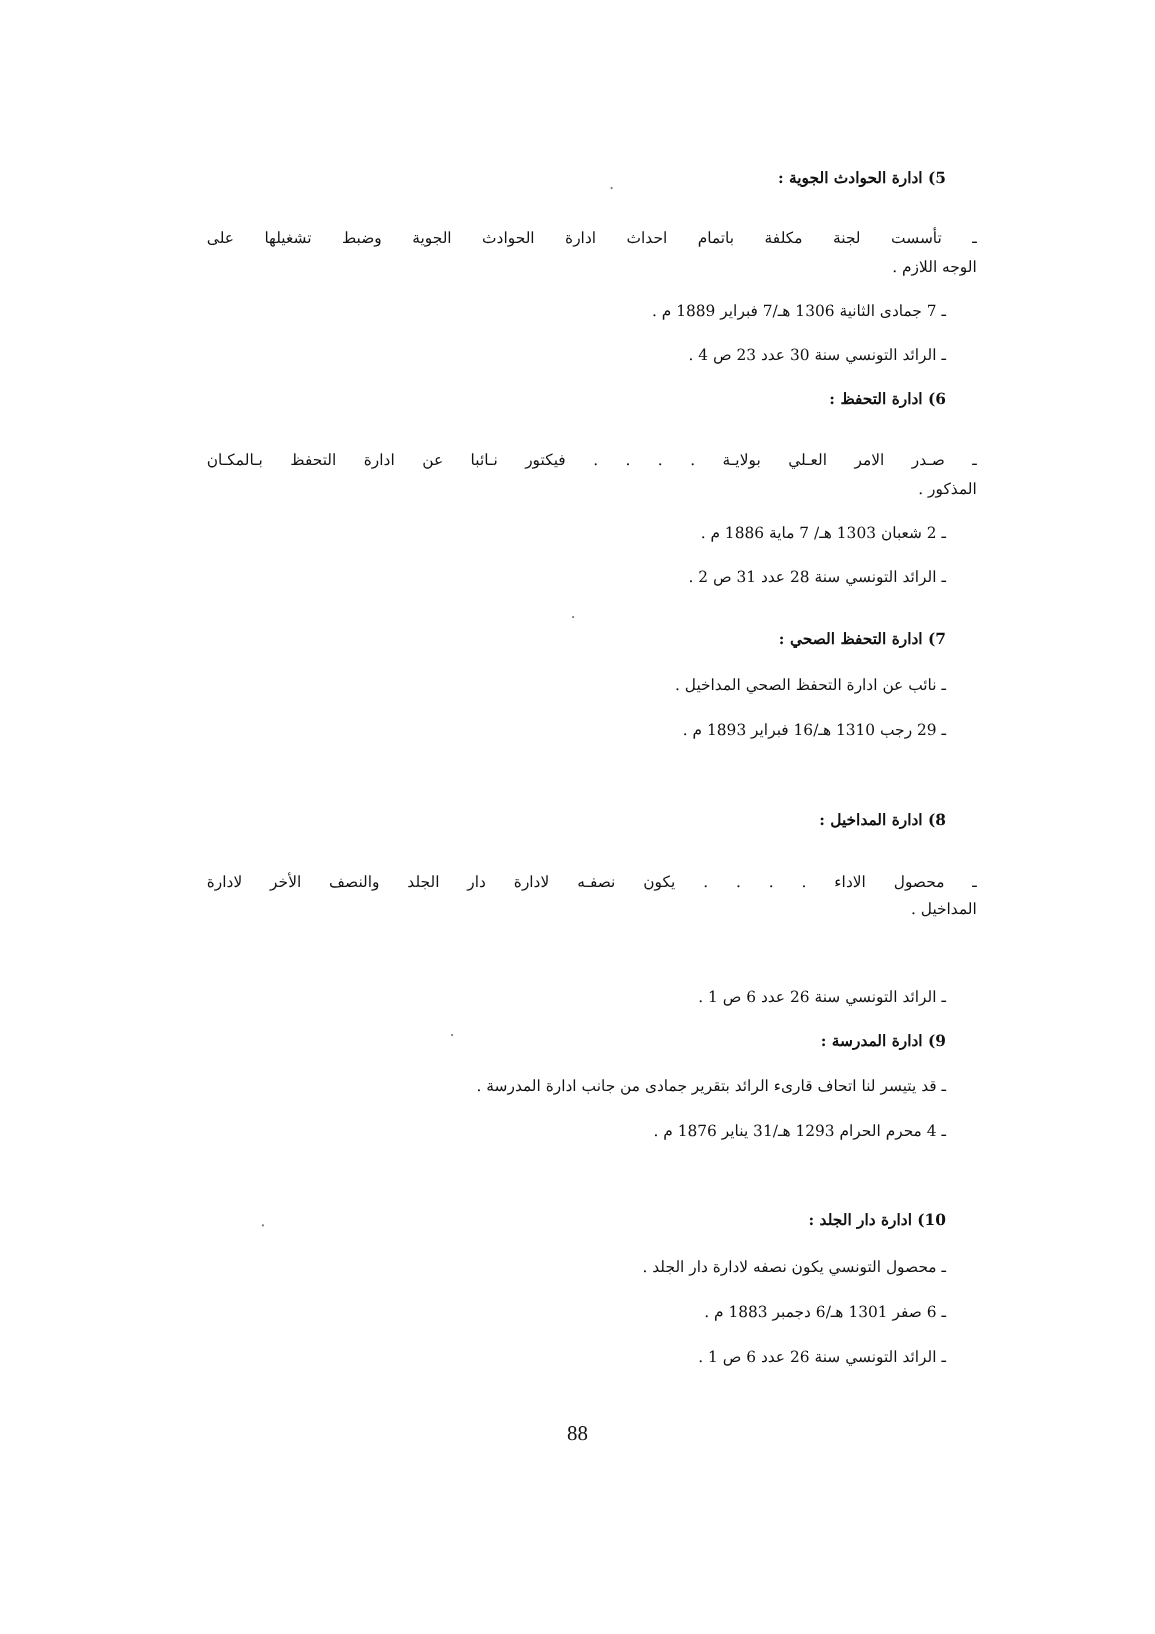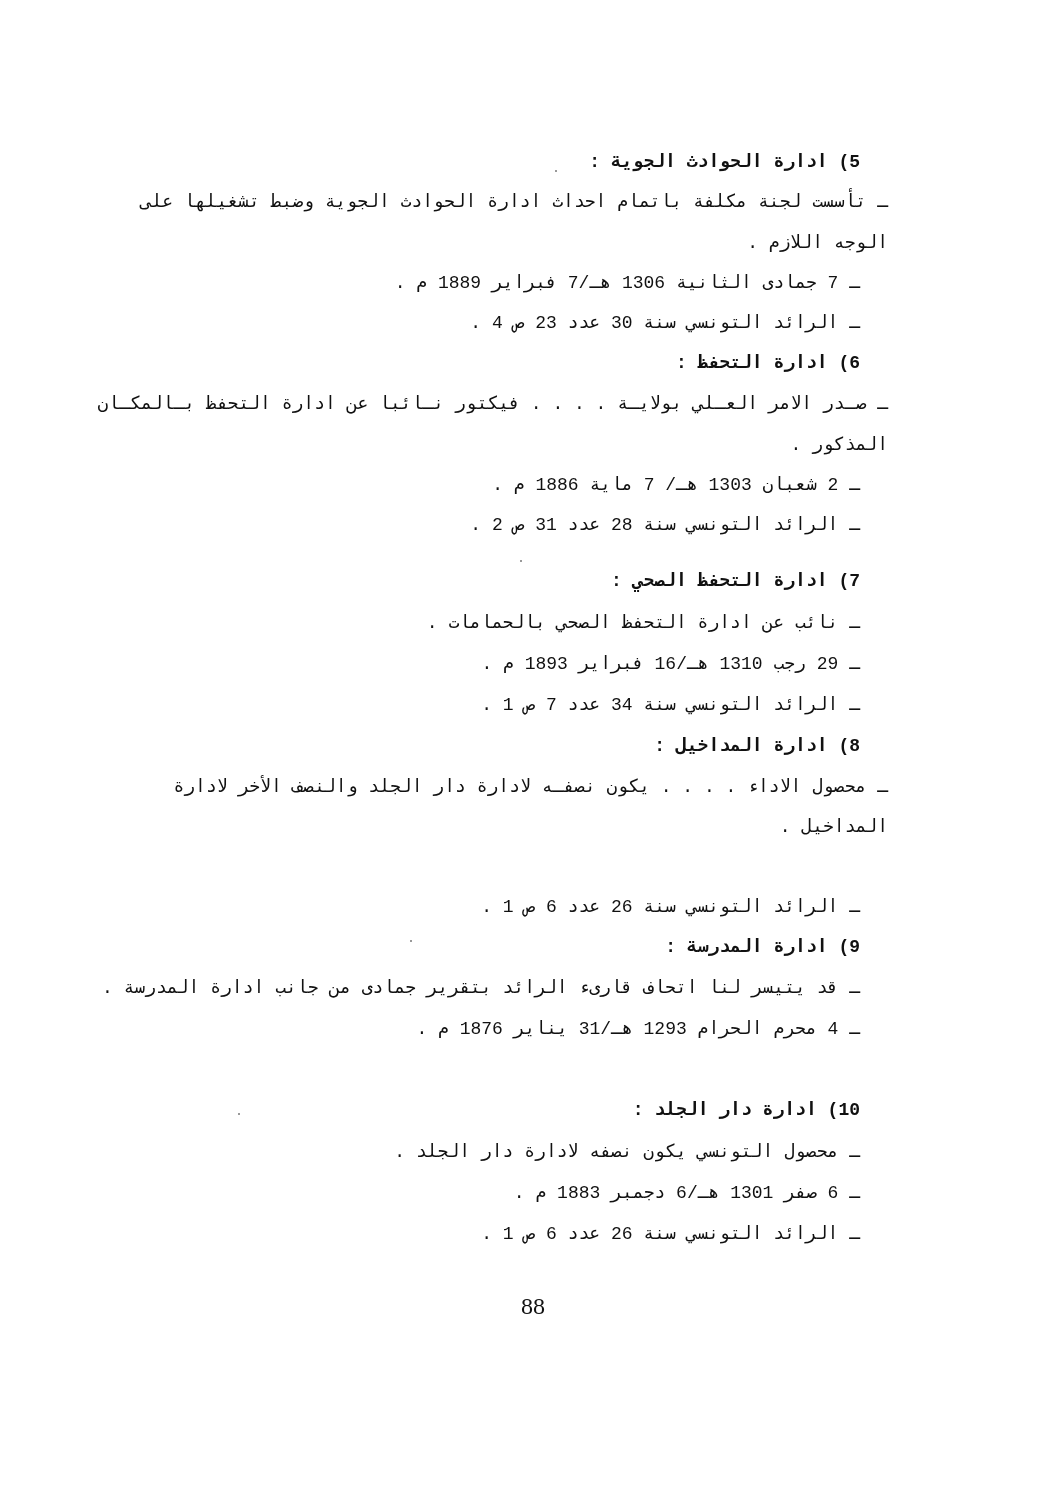--- a/index.html
+++ b/index.html
@@ -20,41 +20,41 @@
       left: 188px;
       top: 0;
       width: 700px;
       height: 1485px;
       direction: rtl;
     }
     .line {
       position: absolute;
       right: 0;
       white-space: nowrap;
-      font-size: 18px;
+      font-size: 14px;
       line-height: 30px;
-      font-family: Liberation Mono, monospace;
     }
     .heading { font-weight: bold; right: 28px; }
     .para-first { right: 28px; }
     .para-cont { right: 0; }
     .item { right: 28px; }
     .justify {
       left: 0;
       text-align: justify;
       text-align-last: justify;
+      margin-top: 15px;
     }
     .page-number {
       position: absolute;
       left: 505px;
       top: 1293px;
       width: 40px;
-      text-align: right;
+      text-align: center;
       font-family: "Liberation Serif", serif;
-      font-size: 24px;
+      font-size: 19px;
       color: #111;
     }
     .speck {
       position: absolute;
       width: 2px;
       height: 2px;
       background: #777;
       border-radius: 1px;
     }
   </style>
@@ -69,23 +69,22 @@
   <div class="line item" style="top:268px">ـ 7 جمادى الثانية 1306 هـ/7 فبراير 1889 م .</div>
   <div class="line item" style="top:308px">ـ الرائد التونسي سنة 30 عدد 23 ص 4 .</div>
 
   <div class="line heading" style="top:348px">6) ادارة التحفظ :</div>
   <div class="line para-first justify" style="top:389px; right:0;">ـ صـدر الامر العـلي بولايـة . . . . فيكتور نـائبا عن ادارة التحفظ بـالمكـان</div>
   <div class="line para-cont" style="top:430px">المذكور .</div>
   <div class="line item" style="top:470px">ـ 2 شعبان 1303 هـ/ 7 ماية 1886 م .</div>
   <div class="line item" style="top:510px">ـ الرائد التونسي سنة 28 عدد 31 ص 2 .</div>
 
   <div class="line heading" style="top:566px">7) ادارة التحفظ الصحي :</div>
-  <div class="line item" style="top:608px">ـ نائب عن ادارة التحفظ الصحي بالحمامات .</div>
+  <div class="line item" style="top:608px">ـ نائب عن ادارة التحفظ الصحي المداخيل .</div>
   <div class="line item" style="top:649px">ـ 29 رجب 1310 هـ/16 فبراير 1893 م .</div>
-  <div class="line item" style="top:690px">ـ الرائد التونسي سنة 34 عدد 7 ص 1 .</div>
 
   <div class="line heading" style="top:731px">8) ادارة المداخيل :</div>
   <div class="line para-first justify" style="top:772px; right:0;">ـ محصول الاداء . . . . يكون نصفـه لادارة دار الجلد والنصف الأخر لادارة</div>
   <div class="line para-cont" style="top:812px">المداخيل .</div>
   <div class="line item" style="top:892px">ـ الرائد التونسي سنة 26 عدد 6 ص 1 .</div>
 
   <div class="line heading" style="top:932px">9) ادارة المدرسة :</div>
   <div class="line item" style="top:973px">ـ قد يتيسر لنا اتحاف قارىء الرائد بتقرير جمادى من جانب ادارة المدرسة .</div>
   <div class="line item" style="top:1014px">ـ 4 محرم الحرام 1293 هـ/31 يناير 1876 م .</div>
 

